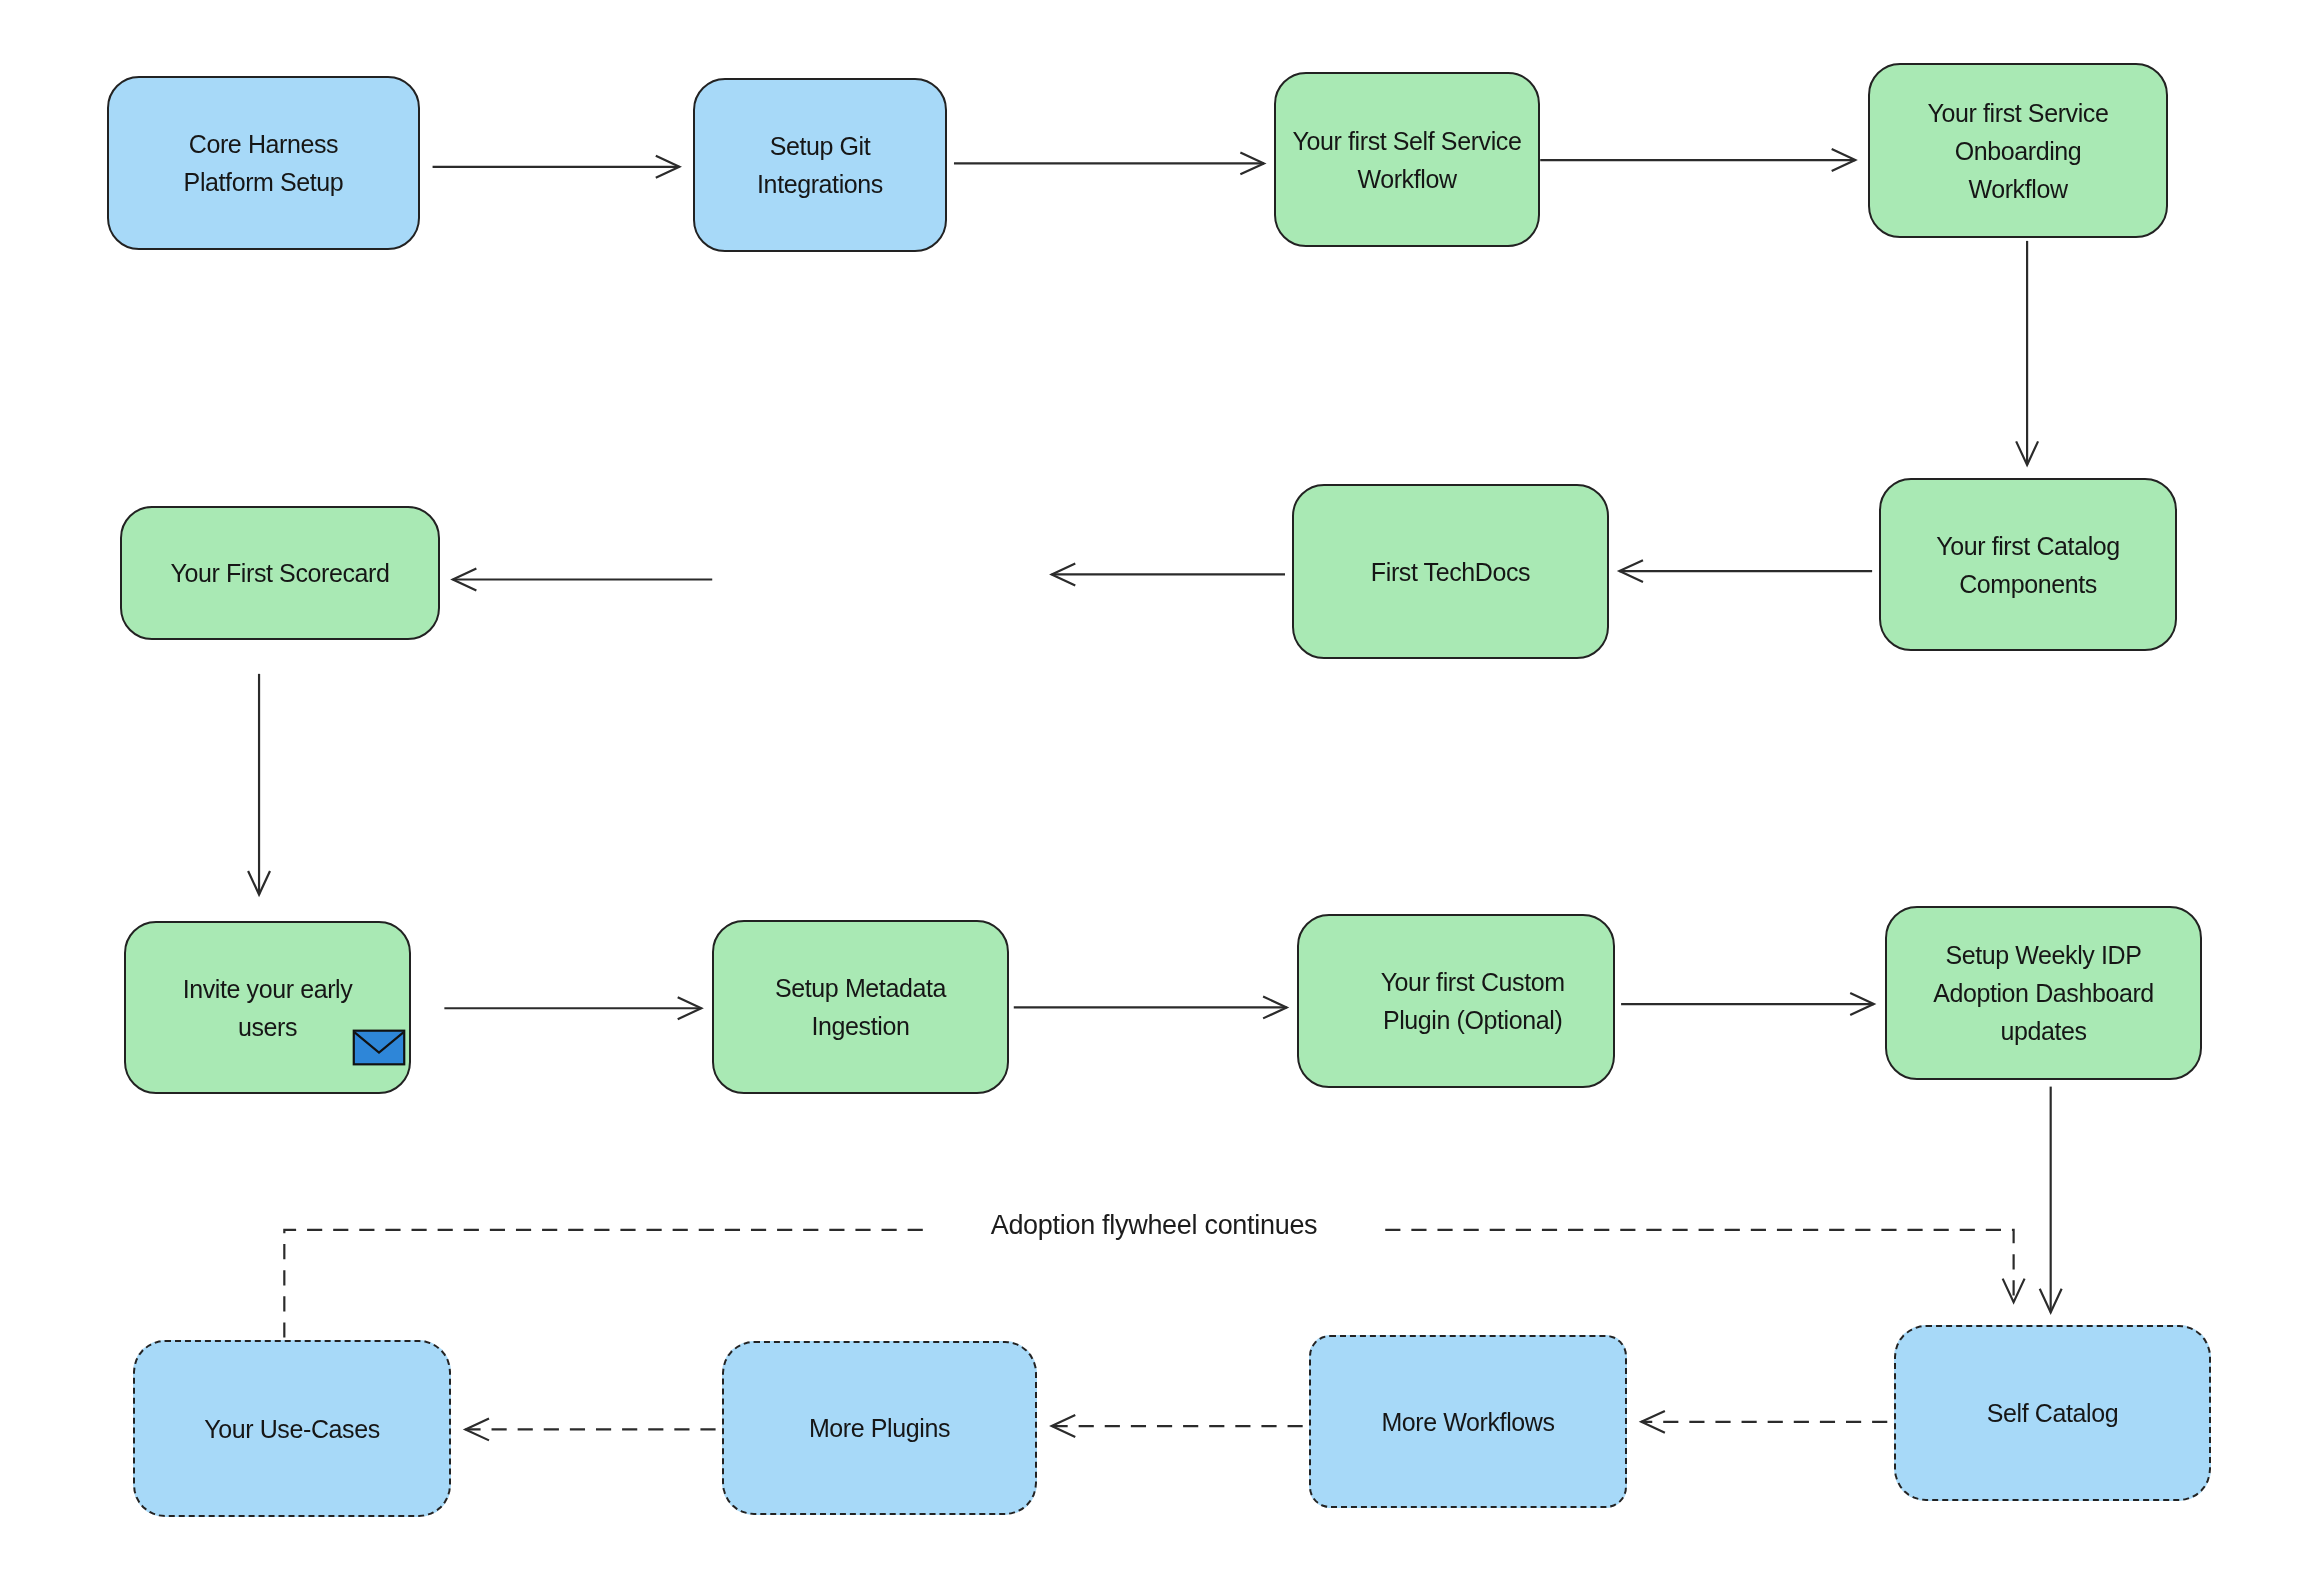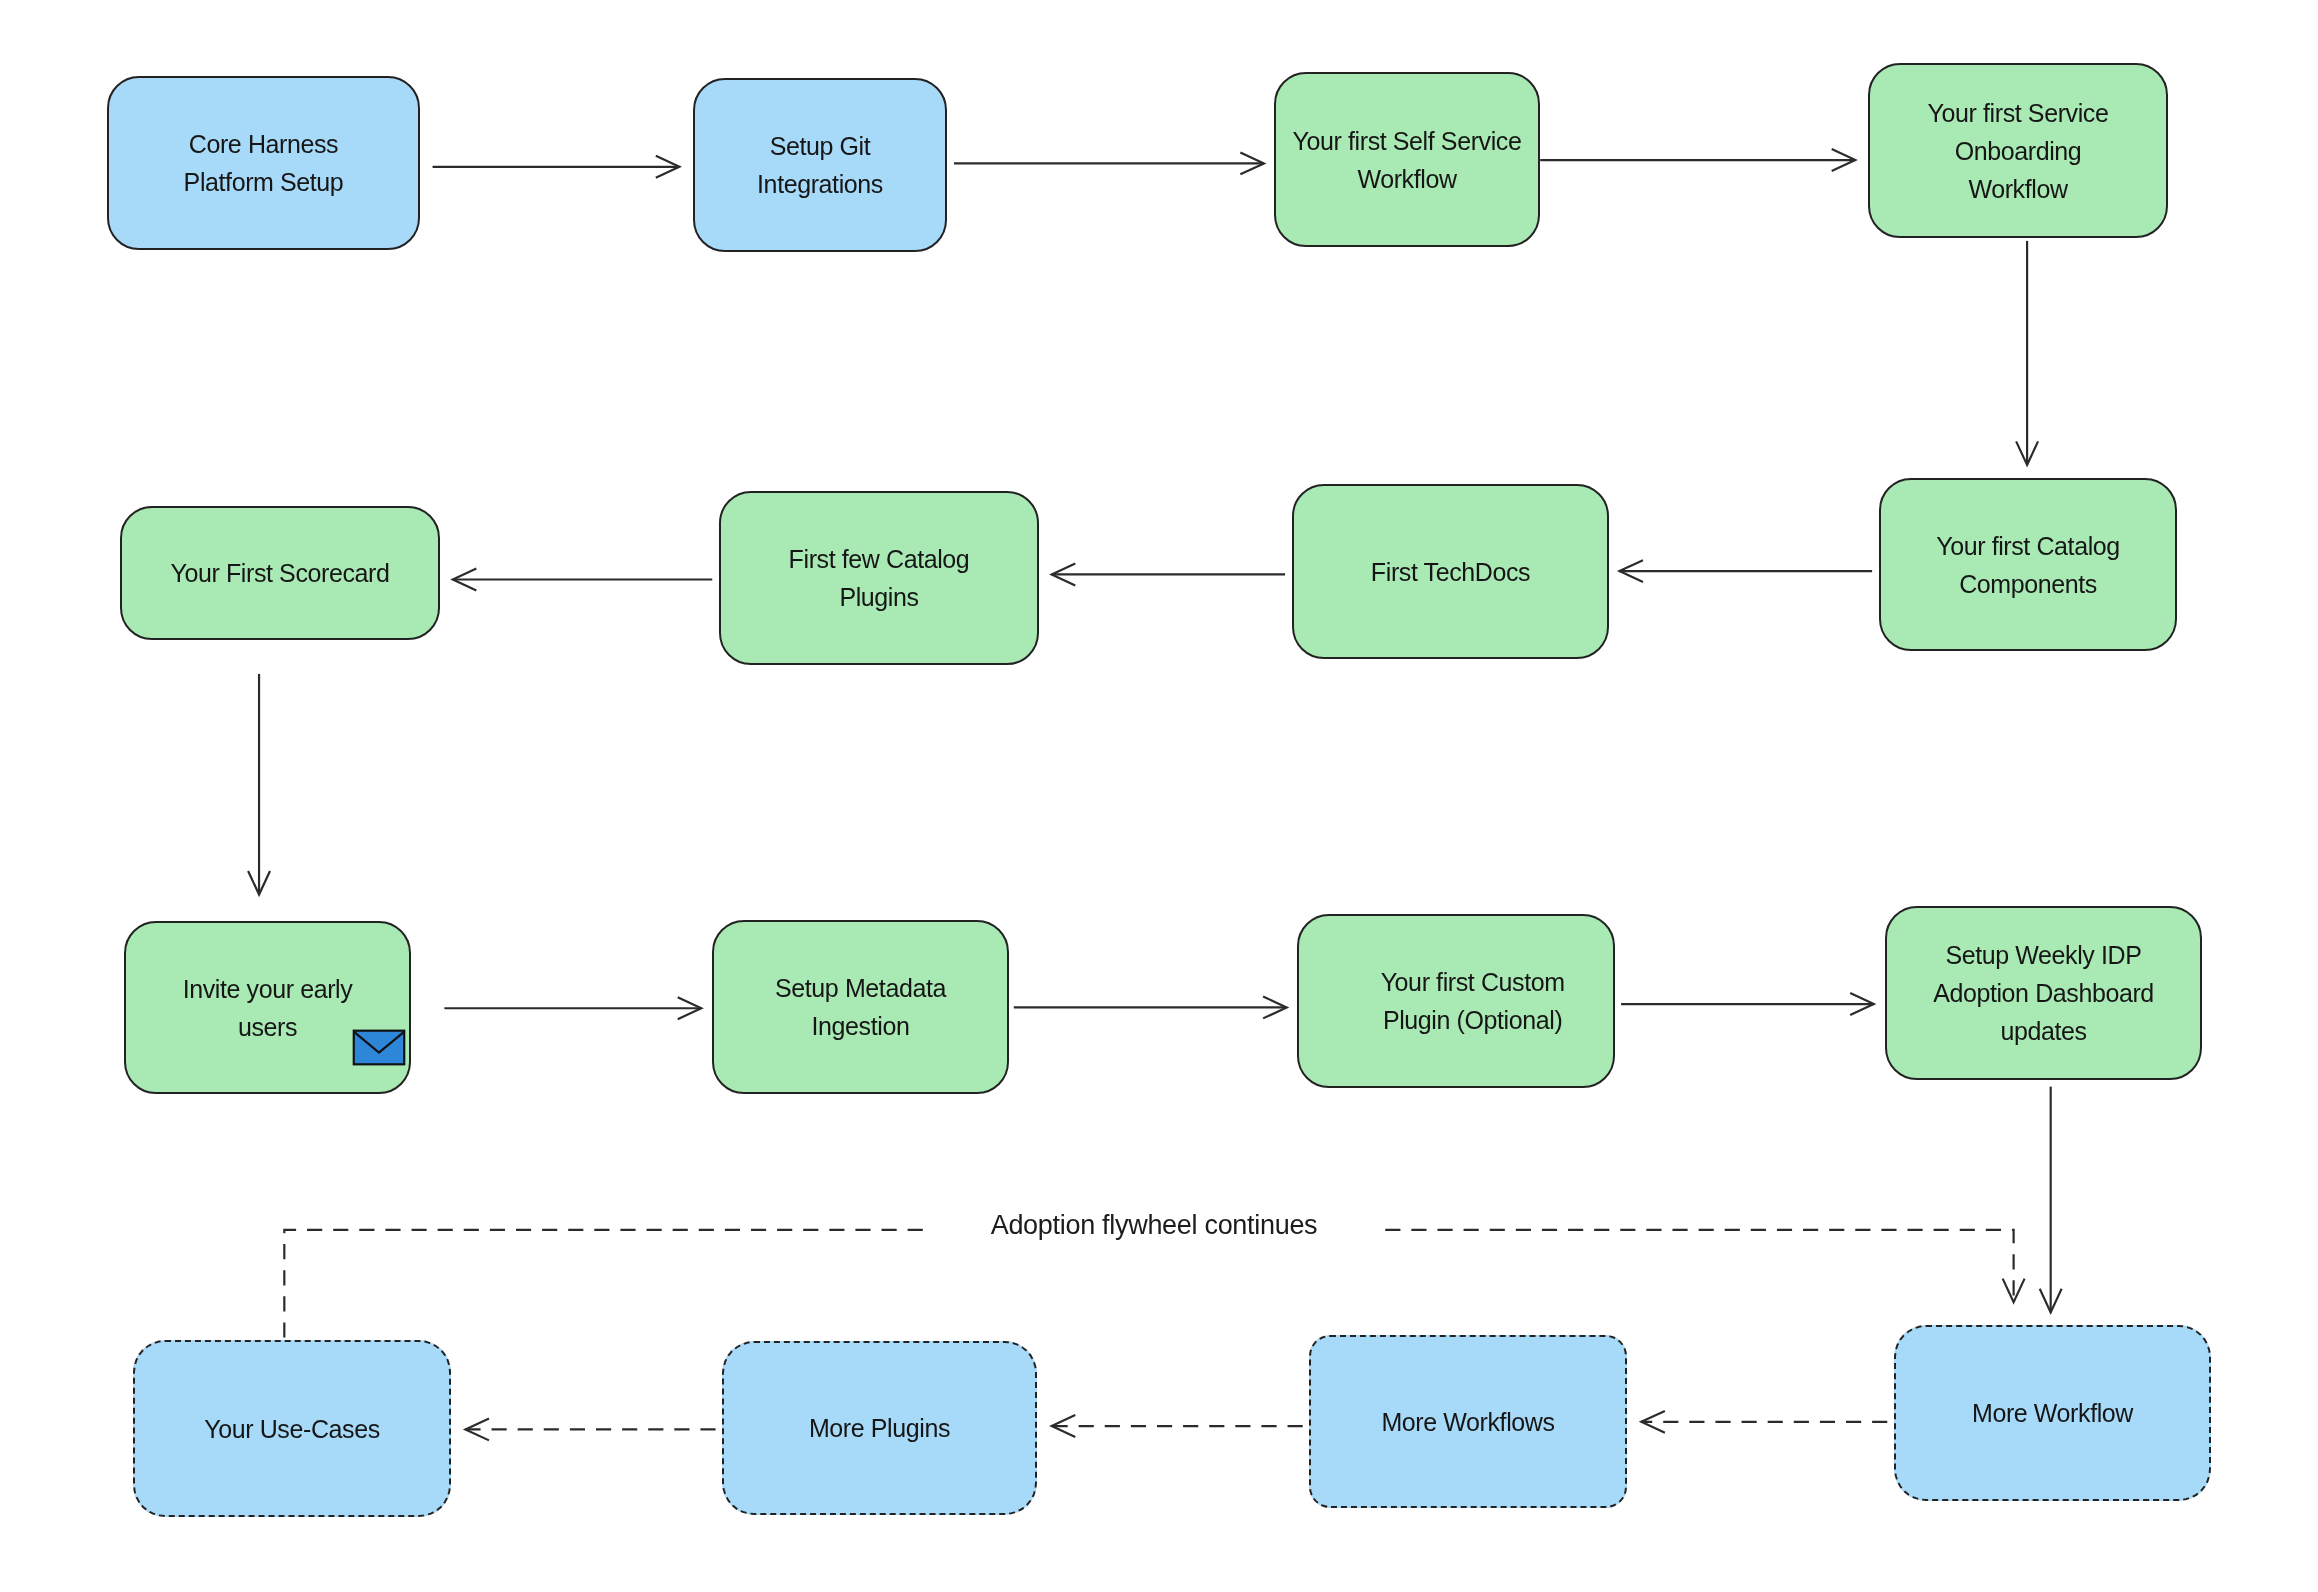--- a/index.html
+++ b/index.html
@@ -109,24 +109,20 @@
 Workflow</span>
   </div>
 
   <div class="node green" style="left:1879px; top:478px; width:298px; height:173px;">
     <span>Your first Catalog
 Components</span>
   </div>
   <div class="node green" style="left:1292px; top:484px; width:317px; height:175px;">
     <span>First TechDocs</span>
   </div>
-  <div class="node green" style="left:719px;  top:491px; width:320px; height:174px;">
-    <span>First few Catalog
-Plugins</span>
-  </div>
   <div class="node green" style="left:120px;  top:506px; width:320px; height:134px;text-align:center;">
     <span>Your First Scorecard</span>
   </div>
 
   <div class="node green" style="left:124px;  top:921px; width:287px; height:173px;">
     <span>Invite your early
 users</span>
     <svg class="envelope" viewBox="0 0 64 44">
       <rect x="2" y="2" width="60" height="40" fill="#2e86d8" stroke="#111111" stroke-width="2.6"></rect>
       <polyline points="3,4 32,28 61,4" fill="none" stroke="#111111" stroke-width="2.6"></polyline>
@@ -142,21 +138,21 @@
   </div>
   <div class="node green" style="left:1885px; top:906px; width:317px; height:174px;">
     <span>Setup Weekly IDP
 Adoption Dashboard
 updates</span>
   </div>
 
   <div class="edge-label">Adoption flywheel continues</div>
 
   <div class="node blue dashed" style="left:1894px; top:1325px; width:317px; height:176px;">
-    <span>More Workflow</span>
+    <span>Self Catalog</span>
   </div>
   <div class="node blue dashed" style="left:1309px; top:1335px; width:318px; height:173px;border-radius:21px;">
     <span>More Workflows</span>
   </div>
   <div class="node blue dashed" style="left:722px;  top:1341px; width:315px; height:174px;">
     <span>More Plugins</span>
   </div>
   <div class="node blue dashed" style="left:133px;  top:1340px; width:318px; height:177px;">
     <span>Your Use-Cases</span>
   </div>

